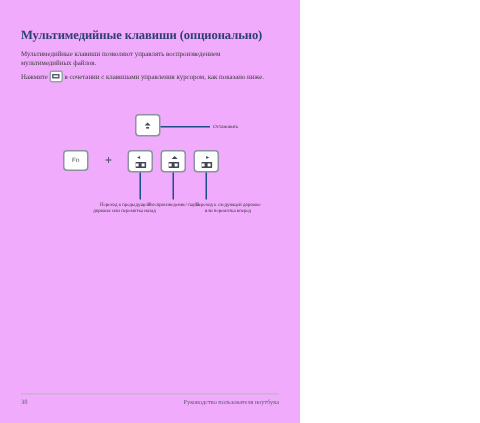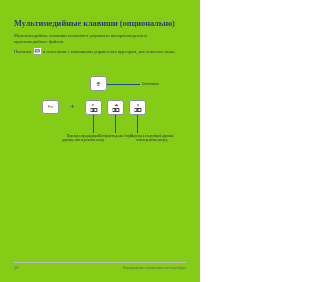--- a/index.html
+++ b/index.html
@@ -11,21 +11,21 @@
     width: 200px;
     height: 282px;
     font-family: "Liberation Serif", serif;
     color: #231f20;
     position: relative;
     overflow: hidden;
   }
   .page {
     position: absolute;
     inset: 0;
-    background: #84cc16;
+    background: #f0abfc;
   }
 
   
   .title {
     position: absolute;
     left: 14px;
     top: 19px;
     width: 176px;
     font-family: "Liberation Serif", serif;
     font-weight: bold;

